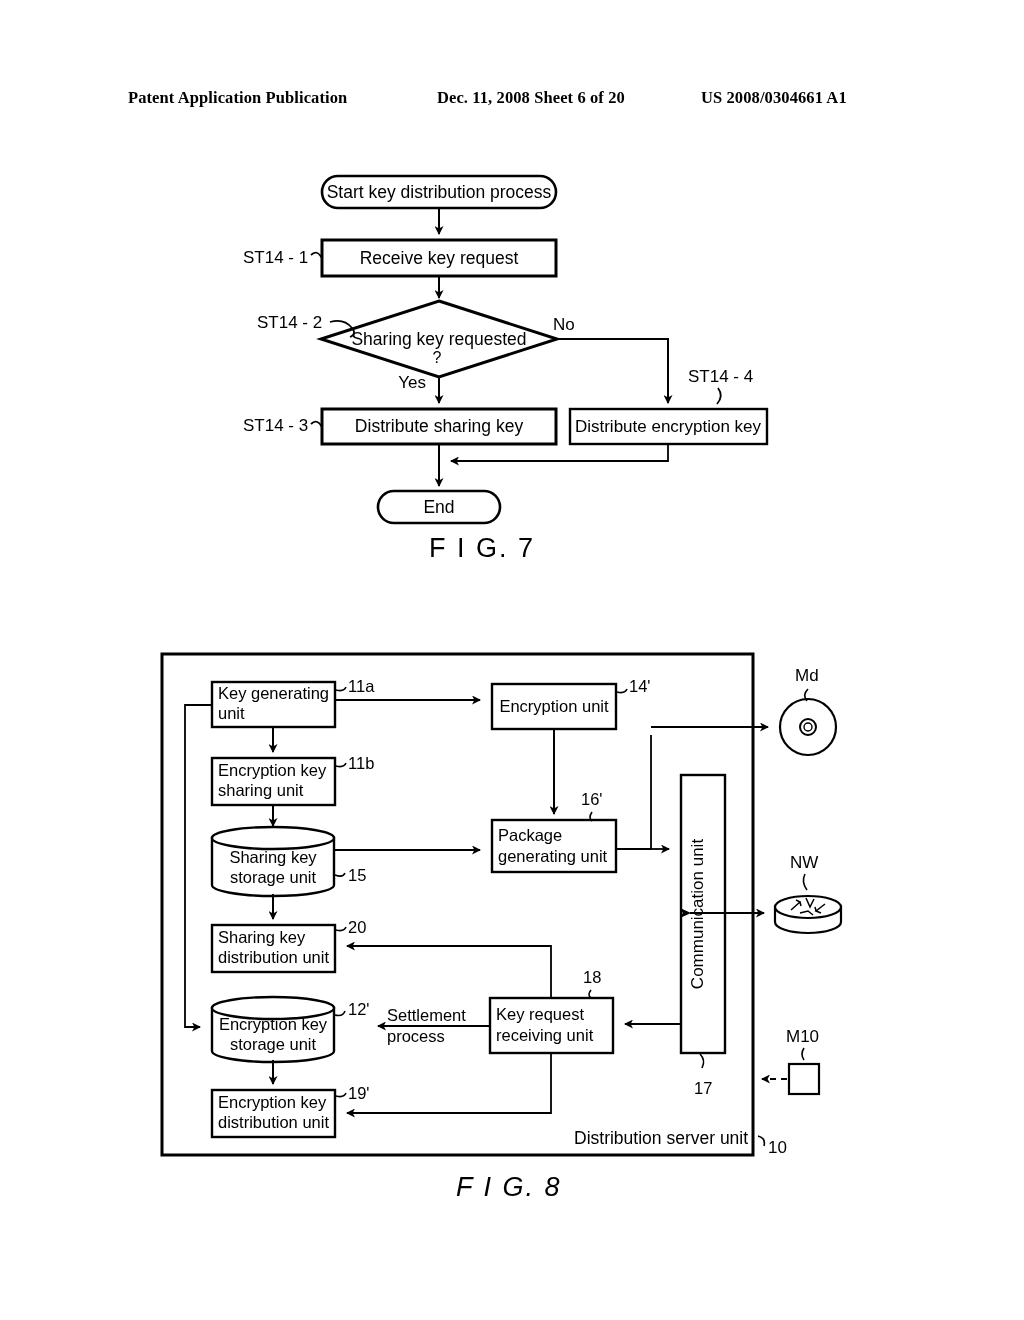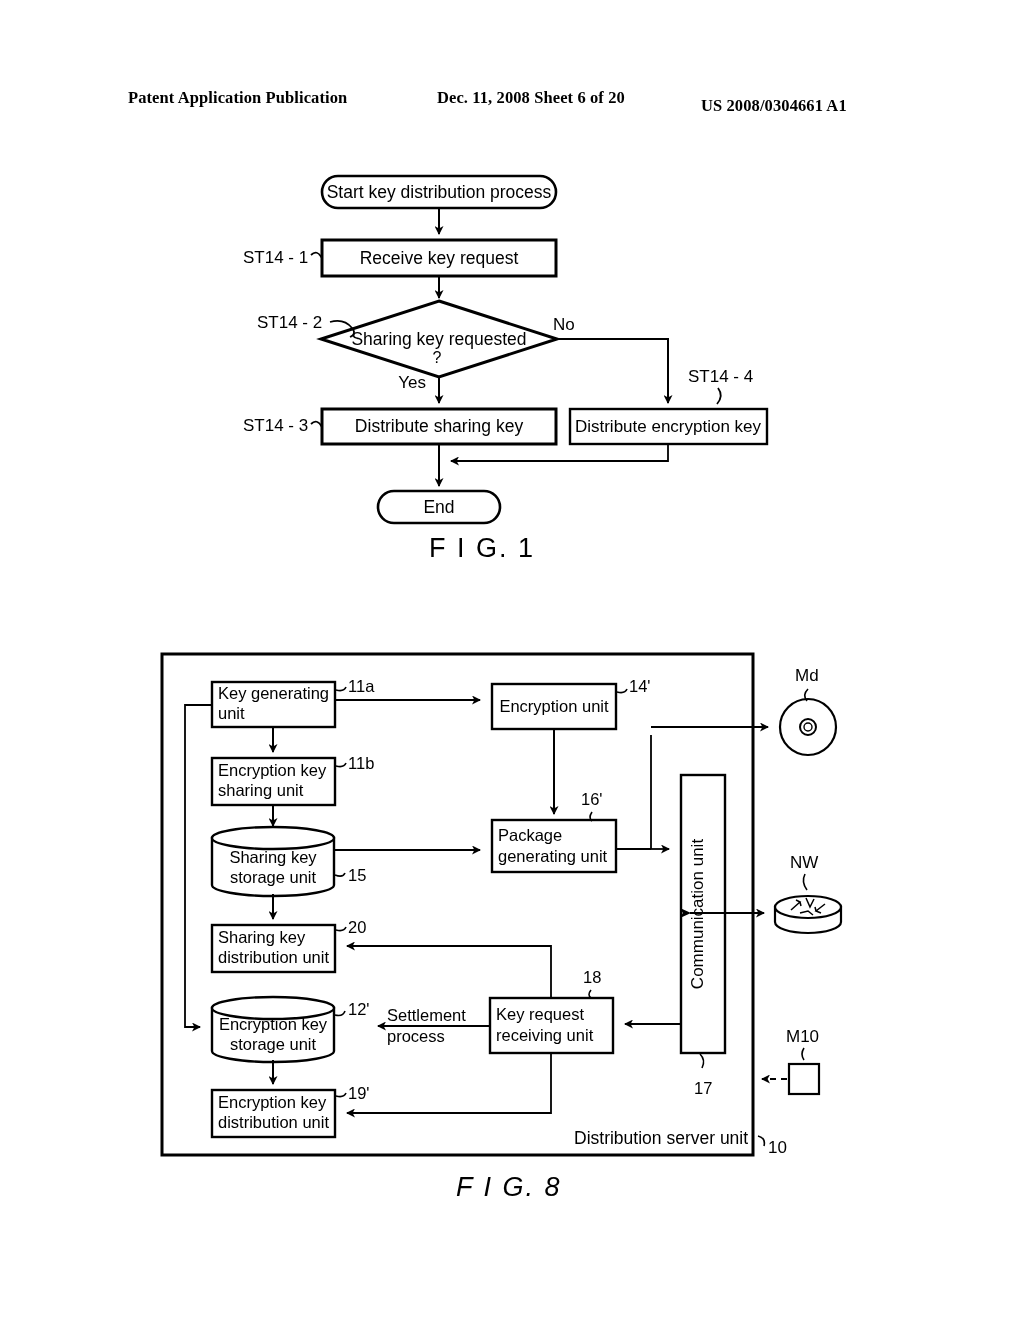--- a/index.html
+++ b/index.html
@@ -5,21 +5,21 @@
   html,body{margin:0;padding:0;background:#ffffff;}
   body{width:1024px;height:1320px;position:relative;
        font-family:"Liberation Sans", sans-serif;color:#000;}
   #page{position:absolute;inset:0;width:1024px;height:1320px;overflow:hidden;background:#fff;}
 
   .hdr{position:absolute;top:88px;left:0;width:1024px;
        font-family:"Liberation Serif", serif;font-weight:bold;font-size:16.5px;
        letter-spacing:.1px;}
   .hdr .h1{position:absolute;left:128px;top:0;white-space:nowrap;}
   .hdr .h2{position:absolute;left:437px;top:0;white-space:nowrap;}
-  .hdr .h3{position:absolute;left:701px;top:8px;white-space:nowrap;text-align:right;}
+  .hdr .h3{position:absolute;left:701px;top:0;white-space:nowrap;text-align:right;}
 
   svg{position:absolute;left:0;top:0;overflow:visible;}
   svg text{font-family:"Liberation Sans", sans-serif;fill:#000;}
 
   .figcap{position:absolute;font-family:"Liberation Sans", sans-serif;
           font-size:27px;letter-spacing:2px;white-space:nowrap;}
 </style>
 </head>
 <body>
 
@@ -88,21 +88,21 @@
 
     <path d="M668,444 L668,461 L451,461" fill="none" stroke="#000" stroke-width="1.8" marker-end="url(#ar)"></path>
     <line x1="439" y1="444" x2="439" y2="486" stroke="#000" stroke-width="2" marker-end="url(#ar)"></line>
 
     <g>
       <rect x="378" y="491" width="122" height="32" rx="16" ry="16" fill="#fff" stroke="#000" stroke-width="2.6"></rect>
       <text x="439" y="513" text-anchor="middle" font-size="17.5">End</text>
     </g>
   </svg>
 
-  <div class="figcap" style="left:429px;top:533px;">F I G. 1</div>
+  <div class="figcap" style="left:429px;top:533px;">F I G. 7</div>
 
   <svg width="1024" height="1320" viewBox="0 0 1024 1320">
 
     <rect x="162" y="654" width="591" height="501" fill="#fff" stroke="#000" stroke-width="3"></rect>
     <text x="574" y="1144" font-size="17.5">Distribution server unit</text>
     <path d="M758,1136 q8,2 6,10" fill="none" stroke="#000" stroke-width="1.6"></path>
     <text x="768" y="1153" font-size="17">10</text>
 
     <g>
       <rect x="212" y="682" width="123" height="45" fill="#fff" stroke="#000" stroke-width="2.4"></rect>

